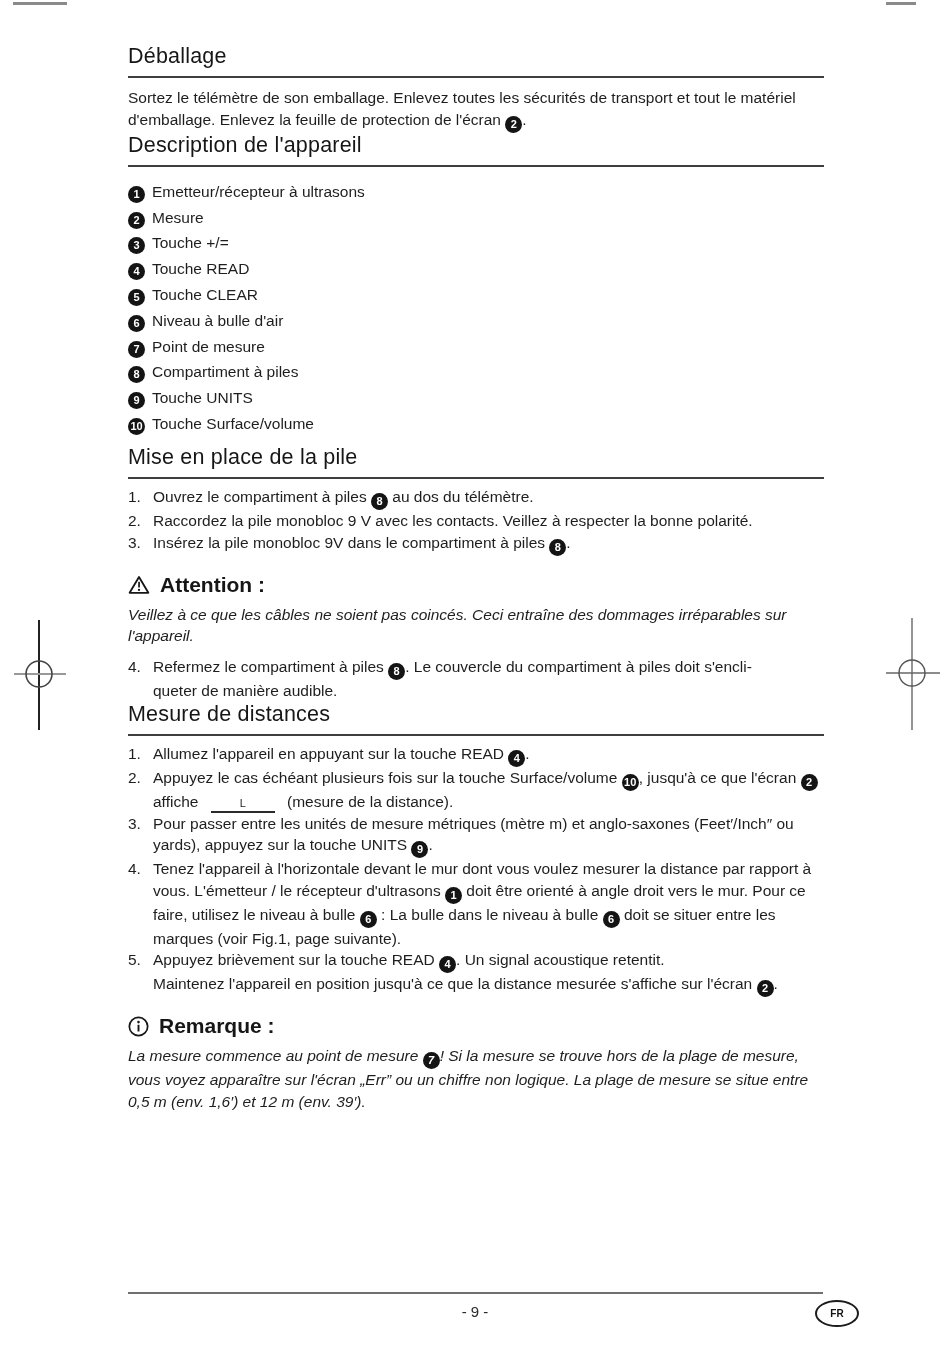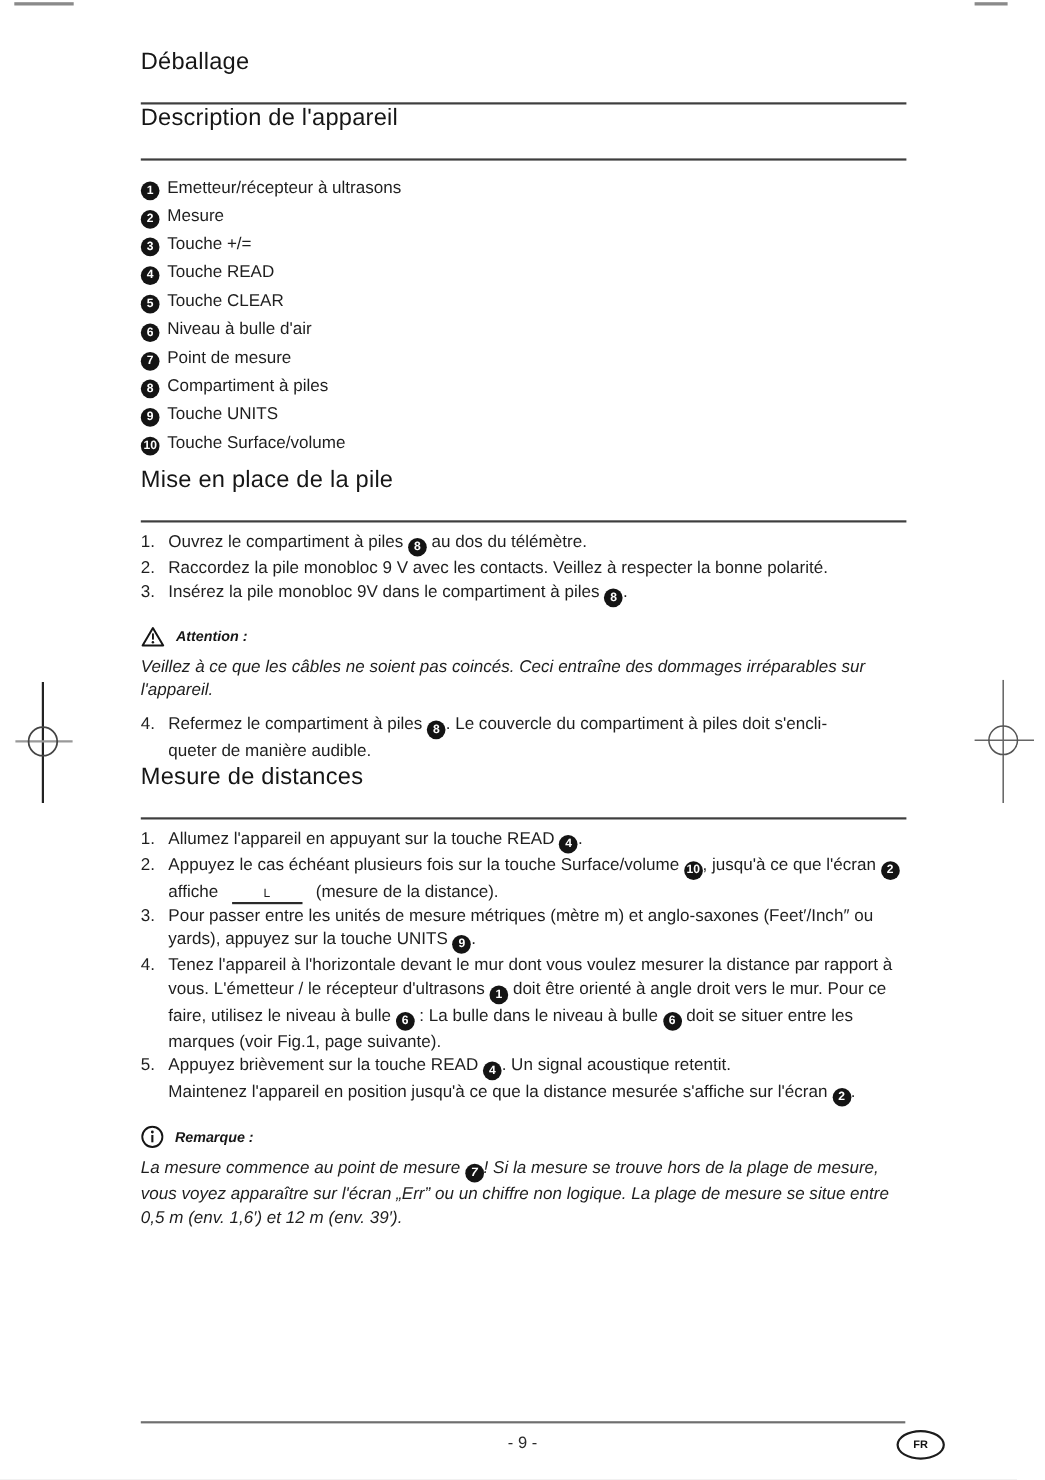--- a/index.html
+++ b/index.html
@@ -15,21 +15,21 @@
   .content{
     position:absolute;
     left:128px;top:44px;
     width:696px;
   }
   h1.sec{
     font-size:21.5px;
     font-weight:500;
     letter-spacing:.2px;
     margin:0;
-    padding:0 0 24px 0;
+    padding:0 0 7px 0;
     border-bottom:2px solid #3e3e3e;
     color:#161616;
   }
   .mt-sec{margin-top:24px;}
   p.body{
     margin:9px 0 0 0;
     font-size:15.5px;
     line-height:22px;
   }
   
@@ -68,21 +68,21 @@
     font-size:11px;
     line-height:10px;
     padding-bottom:3px;
     border-bottom:2px solid #2a2a2a;
     margin:0 8px;
   }
   
   .callout{margin-top:17px;}
   .callout-head{
     display:flex;align-items:center;
-    font-size:13px;font-weight:bold;font-style:italic;
+    font-size:21px;font-weight:bold;
     color:#161616;
   }
   .callout-head .cicon{margin-right:10px;display:inline-flex;}
   .callout-body{
     margin-top:7px;
     font-size:15.5px;
     font-style:italic;
     line-height:21.7px;
   }
   .after-callout{margin-top:9px;}
@@ -125,20 +125,21 @@
   </svg>
   <svg class="regmark" style="left:884px;top:618px;" width="58" height="112">
     <line x1="28" y1="0" x2="28" y2="112" stroke="#666" stroke-width="1.4"></line>
     <line x1="2" y1="55" x2="56" y2="55" stroke="#666" stroke-width="1.4"></line>
     <circle cx="28" cy="55" r="13" fill="none" stroke="#555" stroke-width="1.4"></circle>
   </svg>
 
   <div class="content">
 
     <h1 class="sec">Déballage</h1>
+    <p class="body">Sortez le télémètre de son emballage. Enlevez toutes les sécurités de transport et tout le matériel d'emballage. Enlevez la feuille de protection de l'écran <span class="badge">2</span>.</p>
 
     <h1 class="sec mt-sec">Description de l'appareil</h1>
     <ul class="devlist">
       <li>
           <span class="bcol"><span class="badge">1</span></span>
           <span>Emetteur/récepteur à ultrasons</span>
         </li>
       <li>
           <span class="bcol"><span class="badge">2</span></span>
           <span>Mesure</span>

